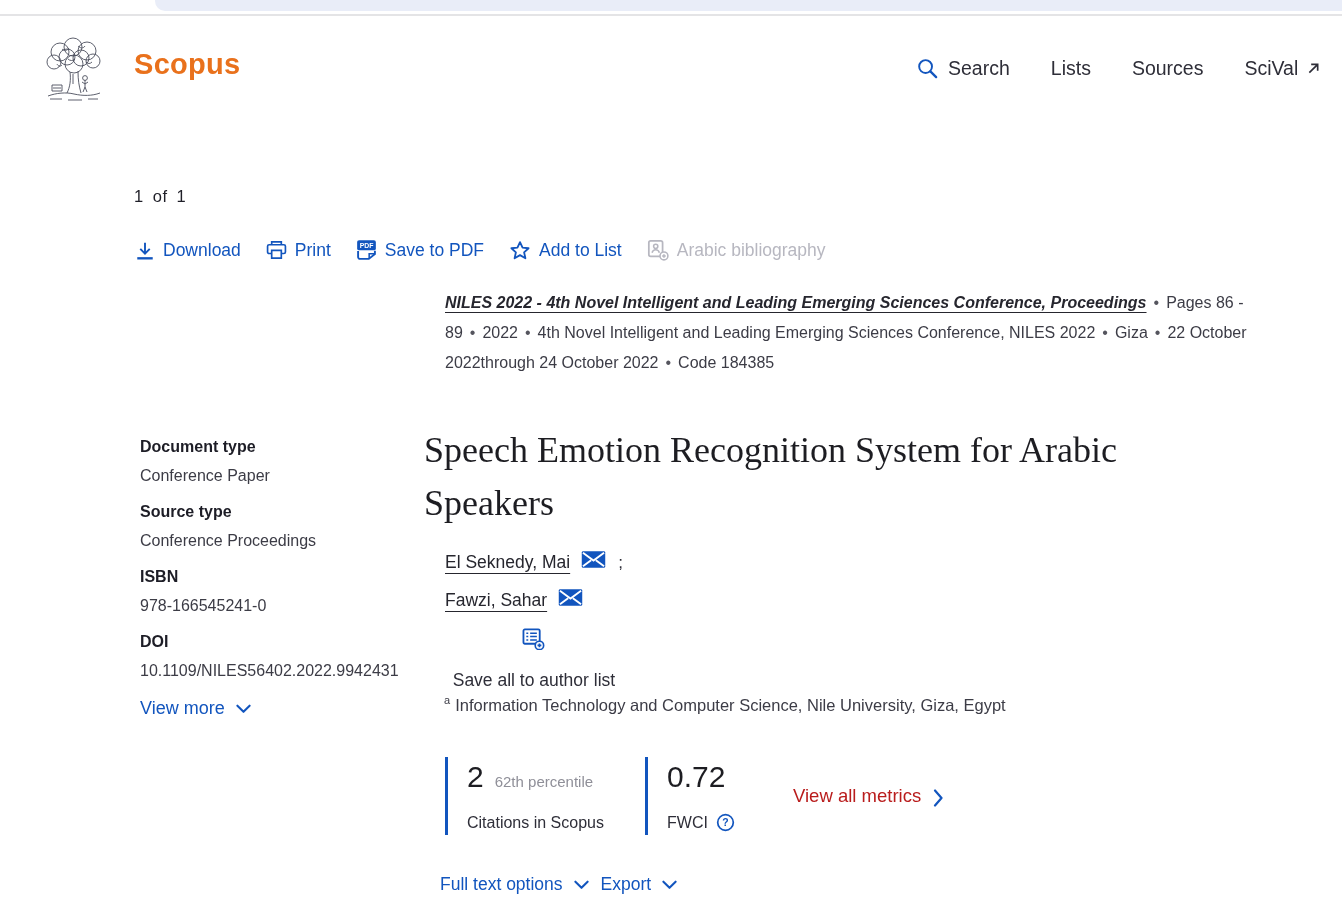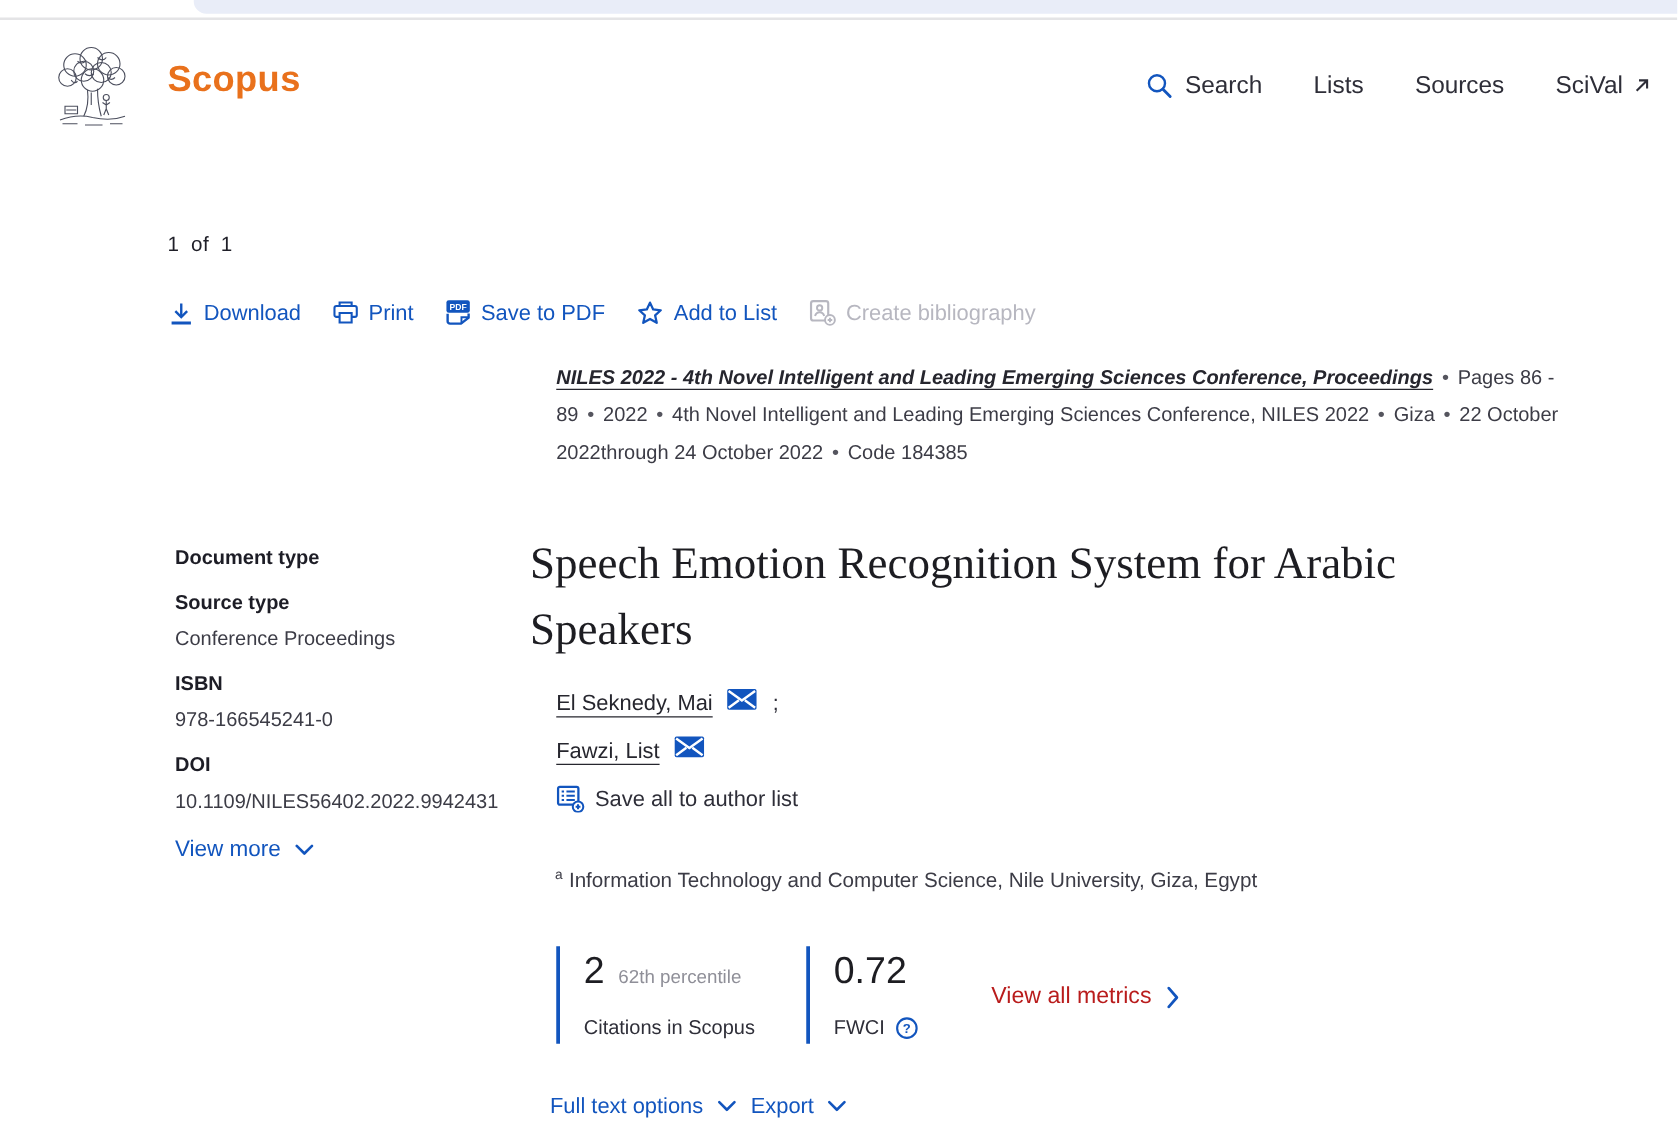--- a/index.html
+++ b/index.html
@@ -50,22 +50,22 @@
   
   .doc-title { position:absolute; left:424px; top:424px; width:800px;
     font-family:"Liberation Serif", serif; font-size:36px; line-height:53px; font-weight:400;
     color:#1d1d22; }
   .authors { position:absolute; left:445px; top:552px; }
   .author-row { margin-bottom:17px; display:flex; align-items:center; }
   .author-link { font-size:17.5px; color:#26262e; text-decoration:underline;
     text-underline-offset:5px; cursor:pointer; }
   .author-row svg { margin-left:11px; margin-top:-6px; }
   .author-sep { margin-left:12px; color:#2e2e38; font-size:17px; }
-  .save-all { display:flex; align-items:center; gap:8px; color:#2e2e38; font-size:17.5px;
-    cursor:pointer; margin-top:3px; }
+  .save-all { display:flex; align-items:center; gap:20px; color:#2e2e38; font-size:17.5px;
+    cursor:pointer; margin-top:3px;flex-direction:column; }
   .affiliation { position:absolute; left:444px; top:694px; font-size:16.5px; color:#3c3c46; }
   .affiliation sup { font-size:11px; margin-right:5px; }
 
   
   .metrics { position:absolute; left:445px; top:757px; display:flex; align-items:stretch; height:78px; }
   .metric { border-left:3px solid #1255be; padding:3px 0 3px 19px; display:flex;
     flex-direction:column; justify-content:space-between; }
   .metric-1 { width:200px; }
   .metric-2 { width:148px; }
   .metric-top { display:flex; align-items:baseline; gap:11px; }
@@ -164,31 +164,32 @@
       <span>Add to List</span>
     </div>
     <div class="tool disabled">
       <svg width="22" height="22" viewBox="0 0 24 24" fill="none" stroke="#b7b7c0">
         <rect x="2" y="2" width="15" height="17" rx="2" stroke-width="1.9"></rect>
         <circle cx="9.5" cy="8" r="2.3" stroke-width="1.7"></circle>
         <path d="M5.5 15c.6-2.2 2.2-3.3 4-3.3s3.4 1.1 4 3.3" stroke-width="1.7"></path>
         <circle cx="18.5" cy="18.5" r="4.3" stroke-width="1.7" fill="#ffffff"></circle>
         <path d="M18.5 16.5v4M16.5 18.5h4" stroke-width="1.7"></path>
       </svg>
-      <span>Create bibliography</span>
+      <span>Arabic bibliography</span>
     </div>
   </div>
 
   <div class="src-info">
     <span class="src-link">NILES 2022 - 4th Novel Intelligent and Leading Emerging Sciences Conference, Proceedings</span><span class="dot">•</span><span>Pages 86 - 89</span><span class="dot">•</span><span>2022</span><span class="dot">•</span><span>4th Novel Intelligent and Leading Emerging Sciences Conference, NILES 2022</span><span class="dot">•</span><span>Giza</span><span class="dot">•</span><span>22 October 2022through 24 October 2022</span><span class="dot">•</span><span>Code 184385</span>
   </div>
 
   <div class="sidebar">
     <div class="field">
       <div class="field-label">Document type</div>
+      <div class="field-value">Conference Paper</div>
     </div>
     <div class="field">
       <div class="field-label">Source type</div>
       <div class="field-value">Conference Proceedings</div>
     </div>
     <div class="field">
       <div class="field-label">ISBN</div>
       <div class="field-value">978-166545241-0</div>
     </div>
     <div class="field">
@@ -208,21 +209,21 @@
   <div class="authors">
     <div class="author-row">
       <span class="author-link">El Seknedy, Mai</span>
       <svg width="25" height="19" viewBox="0 0 26 19">
         <rect x="0.8" y="0.8" width="24.4" height="17.4" rx="1.5" fill="#1255be"></rect>
         <path d="M2 2.5 13 10.5 24 2.5M2 16.5l8.5-6.2M24 16.5l-8.5-6.2" stroke="#ffffff" stroke-width="2" fill="none"></path>
       </svg>
       <span class="author-sep">;</span>
     </div>
     <div class="author-row">
-      <span class="author-link">Fawzi, List</span>
+      <span class="author-link">Fawzi, Sahar</span>
       <svg width="25" height="19" viewBox="0 0 26 19">
         <rect x="0.8" y="0.8" width="24.4" height="17.4" rx="1.5" fill="#1255be"></rect>
         <path d="M2 2.5 13 10.5 24 2.5M2 16.5l8.5-6.2M24 16.5l-8.5-6.2" stroke="#ffffff" stroke-width="2" fill="none"></path>
       </svg>
       <span class="author-sep"></span>
     </div>
     <div class="save-all">
       <svg width="23" height="22" viewBox="0 0 24 23" fill="none" stroke="#1255be">
         <rect x="1.5" y="1.5" width="17" height="15" rx="1.5" stroke-width="1.9"></rect>
         <path d="M4.5 5.5h2M8.5 5.5h7M4.5 9h2M8.5 9h7M4.5 12.5h2M8.5 12.5h7" stroke-width="1.6"></path>

